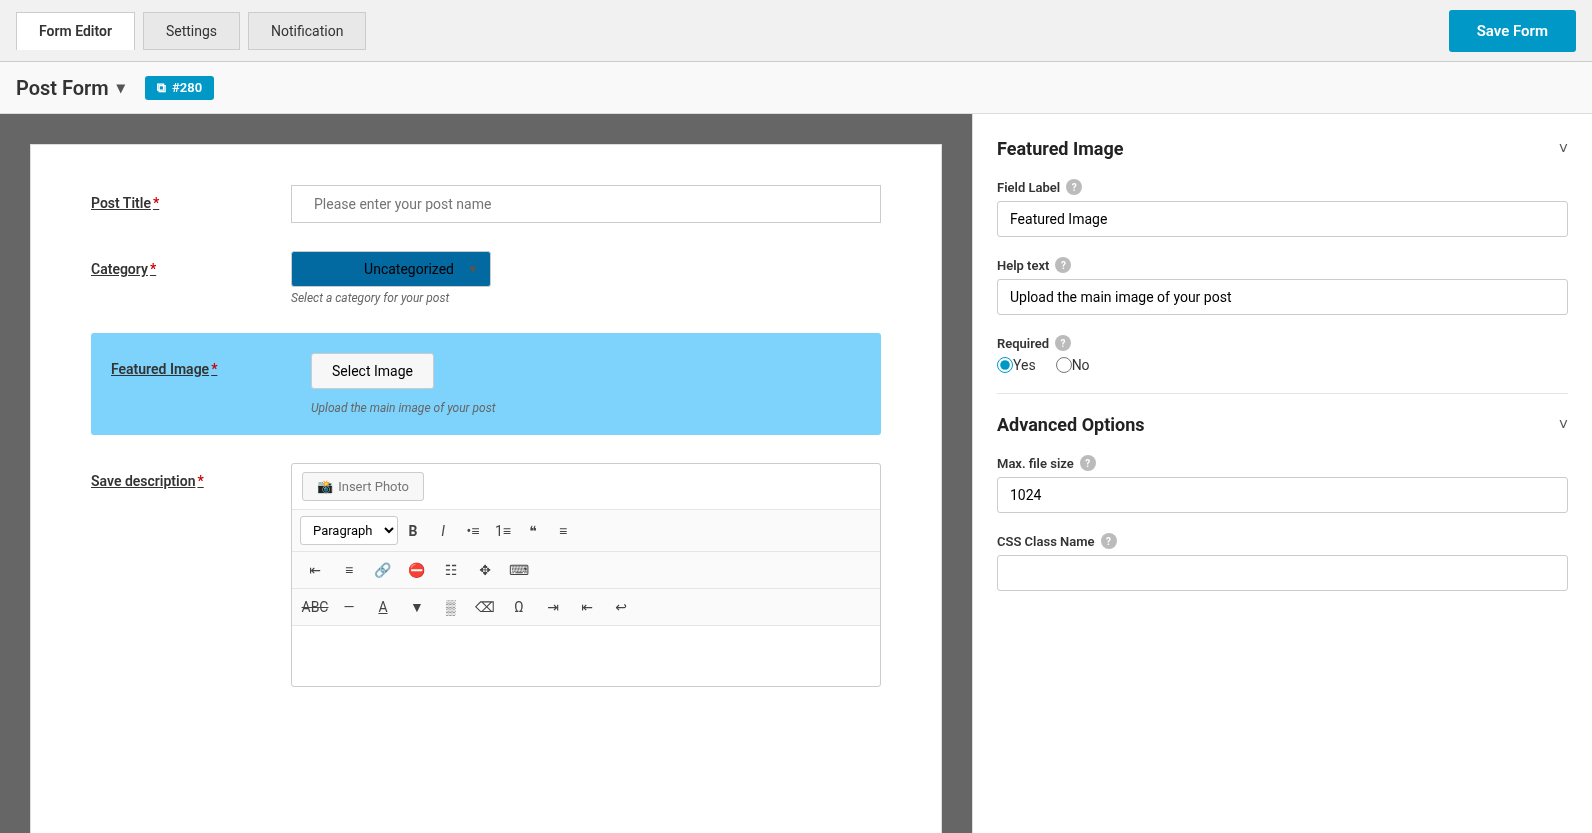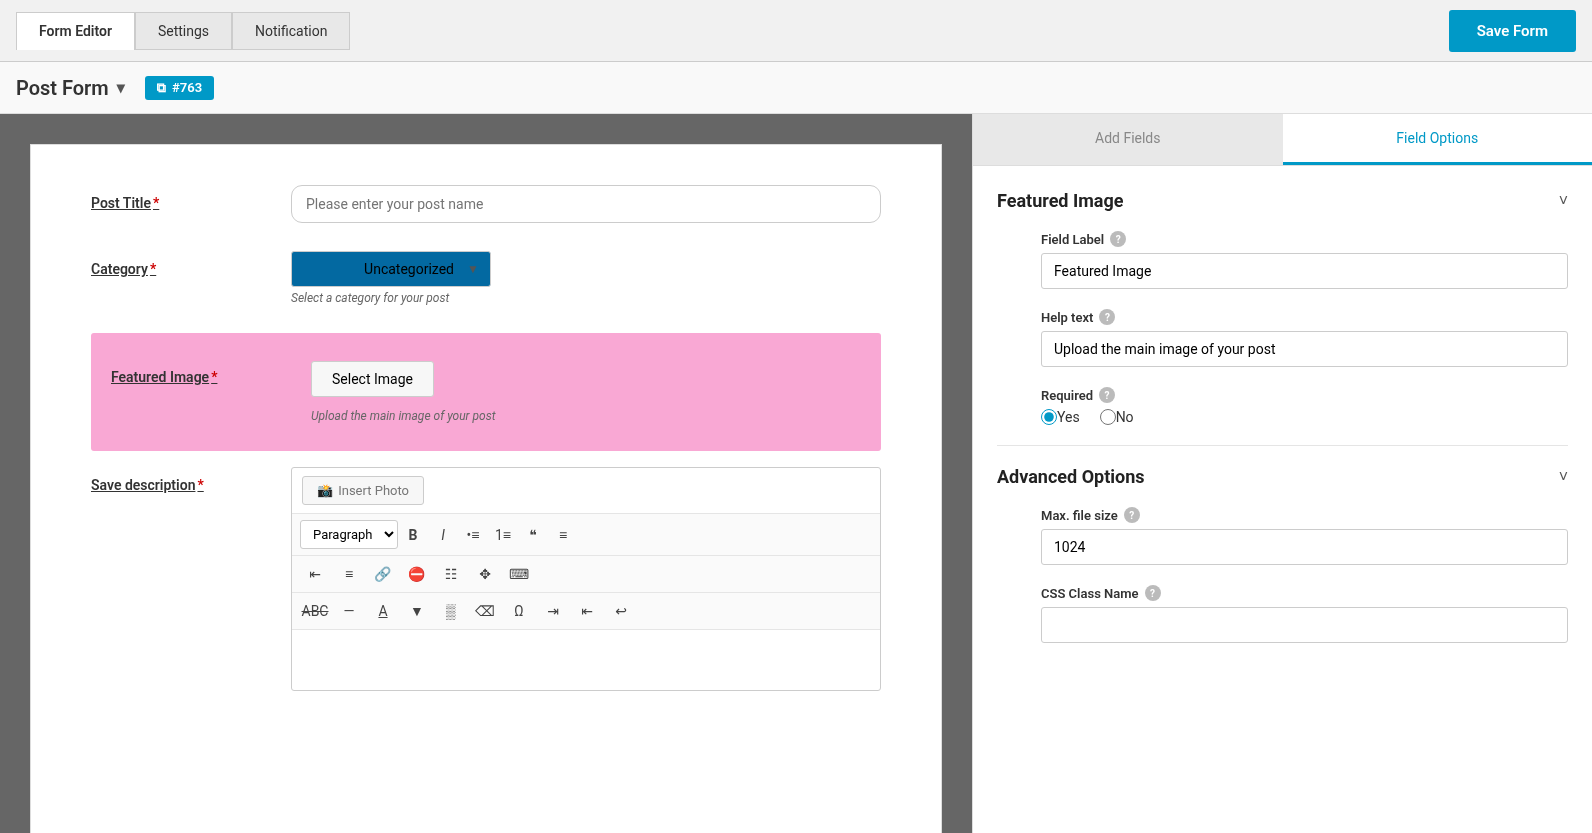--- a/index.html
+++ b/index.html
@@ -4,21 +4,21 @@
   <style>
     * { box-sizing: border-box; margin: 0; padding: 0; font-family: -apple-system, BlinkMacSystemFont, 'Segoe UI', Roboto, sans-serif; }
     body { background: #f1f1f1; width: 1592px; height: 833px; overflow: hidden; font-size: 14px; color: #333; }
 
     
     .top-bar {
       display: flex; align-items: center; justify-content: space-between;
       background: #f1f1f1; border-bottom: 1px solid #ccc;
       padding: 0 16px; height: 62px;
     }
-    .top-bar-left { display: flex; gap: 0; }
+    .top-bar-left { display: flex; gap: 8px; }
     .tab-btn {
       padding: 10px 22px; background: #e8e8e8; border: 1px solid #ccc;
       cursor: pointer; font-size: 14px; color: #333;
     }
     .tab-btn.active { background: #fff; border-bottom: none; font-weight: 600; }
     .save-form-btn {
       background: #0099c7; color: #fff; border: none; padding: 12px 28px;
       font-size: 15px; font-weight: 600; cursor: pointer; border-radius: 3px;
     }
 
@@ -51,39 +51,39 @@
     
     .form-row {
       display: flex; align-items: flex-start; margin-bottom: 28px;
     }
     .form-label {
       width: 200px; font-weight: 600; font-size: 14px; padding-top: 10px; flex-shrink: 0; text-decoration: underline;
     }
     .required-star { color: #cc0000; margin-left: 2px; }
     .form-control-wrap { flex: 1; }
     .text-input {
-      width: 100%; padding: 10px 14px; border: 1px solid #ccc;
-      border-radius: 11px; font-size: 14px; color: #999; background: #fff;
+      width: 100%; padding: 10px 22px; border: 1px solid #ccc;
+      border-radius: 0; font-size: 14px; color: #999; background: #fff;
     }
     .select-wrap { position: relative; display: inline-block; }
     .category-select {
       padding: 9px 36px 9px 14px; border: 1px solid #ccc;
       border-radius: 3px; font-size: 14px; appearance: none;
       background: #0369a1; cursor: pointer; min-width: 200px; text-align: right;
     }
     .select-arrow {
       position: absolute; right: 12px; top: 50%; transform: translateY(-50%);
       pointer-events: none; font-size: 12px; color: #555;
     }
     .field-hint { font-size: 12px; color: #666; font-style: italic; margin-top: 4px; }
 
     
     .featured-row {
-      background: #f9a8d4; padding: 28px 20px; border-radius: 3px;
-      display: flex; align-items: flex-start; margin-bottom: 16px;
+      background: #7dd3fc; padding: 20px 20px; border-radius: 3px;
+      display: flex; align-items: flex-start; margin-bottom: 28px;
     }
     .select-image-btn {
       padding: 9px 20px; border: 1px solid #ccc; background: #f7f7f7;
       border-radius: 3px; font-size: 14px; cursor: pointer;
       display: inline-block; margin-bottom: 8px;
     }
 
     
     .editor-wrap { border: 1px solid #ccc; border-radius: 3px; }
     .editor-top-toolbar {
@@ -139,21 +139,21 @@
 
     
     .section-header {
       display: flex; justify-content: space-between; align-items: center;
       margin-bottom: 20px;
     }
     .section-title { font-size: 18px; font-weight: 700; color: #222; }
     .collapse-btn { background: none; border: none; cursor: pointer; font-size: 16px; color: #555; }
 
     
-    .form-group { margin-bottom: 20px; margin-left: 44px; }
+    .form-group { margin-bottom: 20px; }
     .form-group-label {
       font-size: 13px; font-weight: 600; margin-bottom: 6px;
       display: flex; align-items: center; gap: 6px; color: #333;
     }
     .help-icon {
       width: 16px; height: 16px; border-radius: 50%; background: #bbb;
       color: #fff; font-size: 10px; display: inline-flex; align-items: center;
       justify-content: center; cursor: pointer; font-weight: 700;
     }
     .right-input {
@@ -180,21 +180,21 @@
   </div>
   <button class="save-form-btn">Save Form</button>
 </div>
 
 <div class="sub-header">
   <div class="form-title">
     <span>Post Form</span>
     <span class="chevron">▾</span>
     <div class="form-id-badge">
       <span class="copy-icon">⧉</span>
-      <span>#763</span>
+      <span>#280</span>
     </div>
   </div>
 </div>
 
 <div class="main-layout">
 
   <div class="left-panel">
     <div class="form-canvas">
 
       <div class="form-row">
@@ -290,24 +290,20 @@
             <div class="editor-body"></div>
           </div>
         </div>
       </div>
 
     </div>
   </div>
 
   <div class="right-panel">
 
-    <div class="right-tabs">
-      <div class="right-tab right-tab-inactive">Add Fields</div>
-      <div class="right-tab active">Field Options</div>
-    </div>
 
     <div class="right-content">
 
       <div class="section-header">
         <span class="section-title">Featured Image</span>
         <button class="collapse-btn">˅</button>
       </div>
 
       <div class="form-group">
         <div class="form-group-label">

